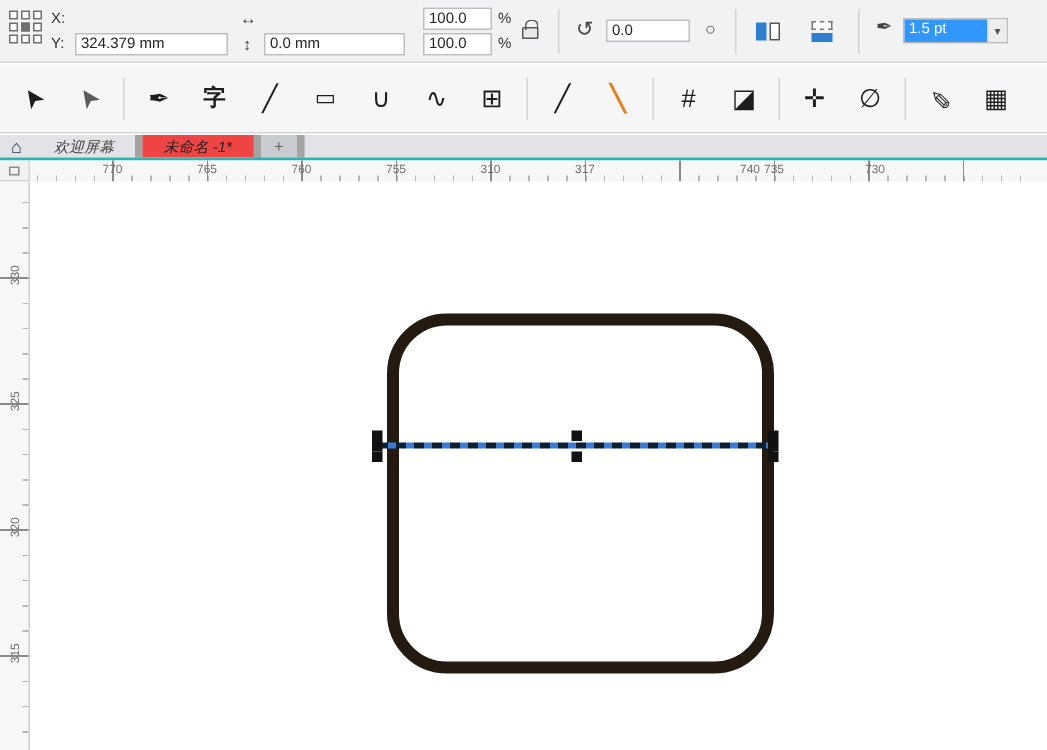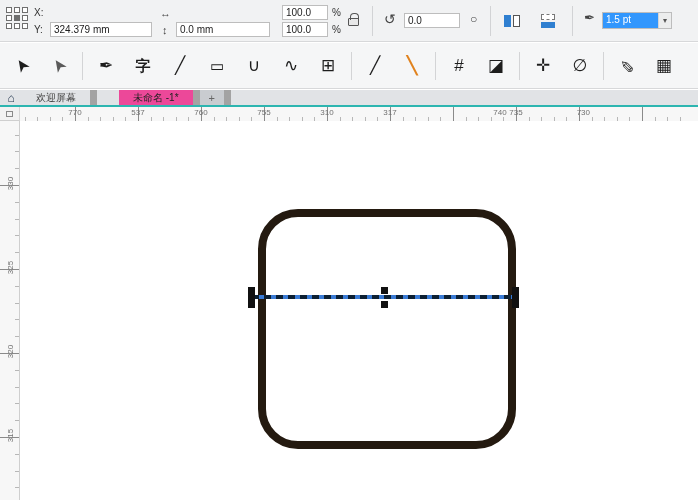--- a/index.html
+++ b/index.html
@@ -53,22 +53,22 @@
   .tool.rect .g { font-size: 15px; }
   .tool.dim .g { color: #e0821e; font-weight: bold; }
   .tool.eyed .g { transform: rotate(180deg); }
   .tsep { width: 1px; height: 28px; background: #d3d4d6; }
   
   .tabbar { position: absolute; left: 0; top: 90px; width: 698px; height: 15px;
     background: #e1e3e6; display: flex; align-items: stretch; }
   .home { width: 22px; display: flex; align-items: center; justify-content: center;
     font-size: 12px; color: #22364e; }
   .tab { font-size: 10px; color: #444; padding: 0 14px; display: flex; align-items: center;
-    border-right: 7px solid #a3a3a3; }
-  .tab.active { background: #ec4899; color: #222; margin-left: 22px; }
+    border-right: 5px solid #a3a3a3; font-style: italic; }
+  .tab.active { background: #ef4444; color: #222; }
   .tab.plus { background: #c9ccd0; color: #666; padding: 0 9px; font-size: 11px; }
   .tealline { position: absolute; left: 0; top: 105px; width: 698px; height: 2px; background: #2cb5b0; }
   
   .hruler {
     position: absolute; left: 20px; top: 107px; width: 678px; height: 30px;
     background: #f7f7f7; border-bottom: 1px solid #cfcfcf;
     background-image:
       repeating-linear-gradient(90deg, #8a8a8a 0 1px, transparent 1px 63px),
       repeating-linear-gradient(90deg, #b7b7b7 0 1px, transparent 1px 12.6px);
     background-size: 100% 14px, 100% 4px;
@@ -227,21 +227,21 @@
   <span class="tab active">未命名 -1*</span>
   <span class="tab plus">+</span>
 </div>
 <div class="tealline"></div>
 
 <div class="corner">
     <i></i>
   </div>
 <div class="hruler">
   <span style="left:55px;">770</span>
-  <span style="left:118px;">537</span>
+  <span style="left:118px;">765</span>
   <span style="left:181px;">760</span>
   <span style="left:244px;">755</span>
   <span style="left:307px;">310</span>
   <span style="left:370px;">317</span>
   <span style="left:433px;margin-left:36px;">740</span>
   <span style="left:496px;">735</span>
   <span style="left:559px;text-align:right;">730</span>
 </div>
 <div class="vruler">
   <span style="top:58px;">330</span>

